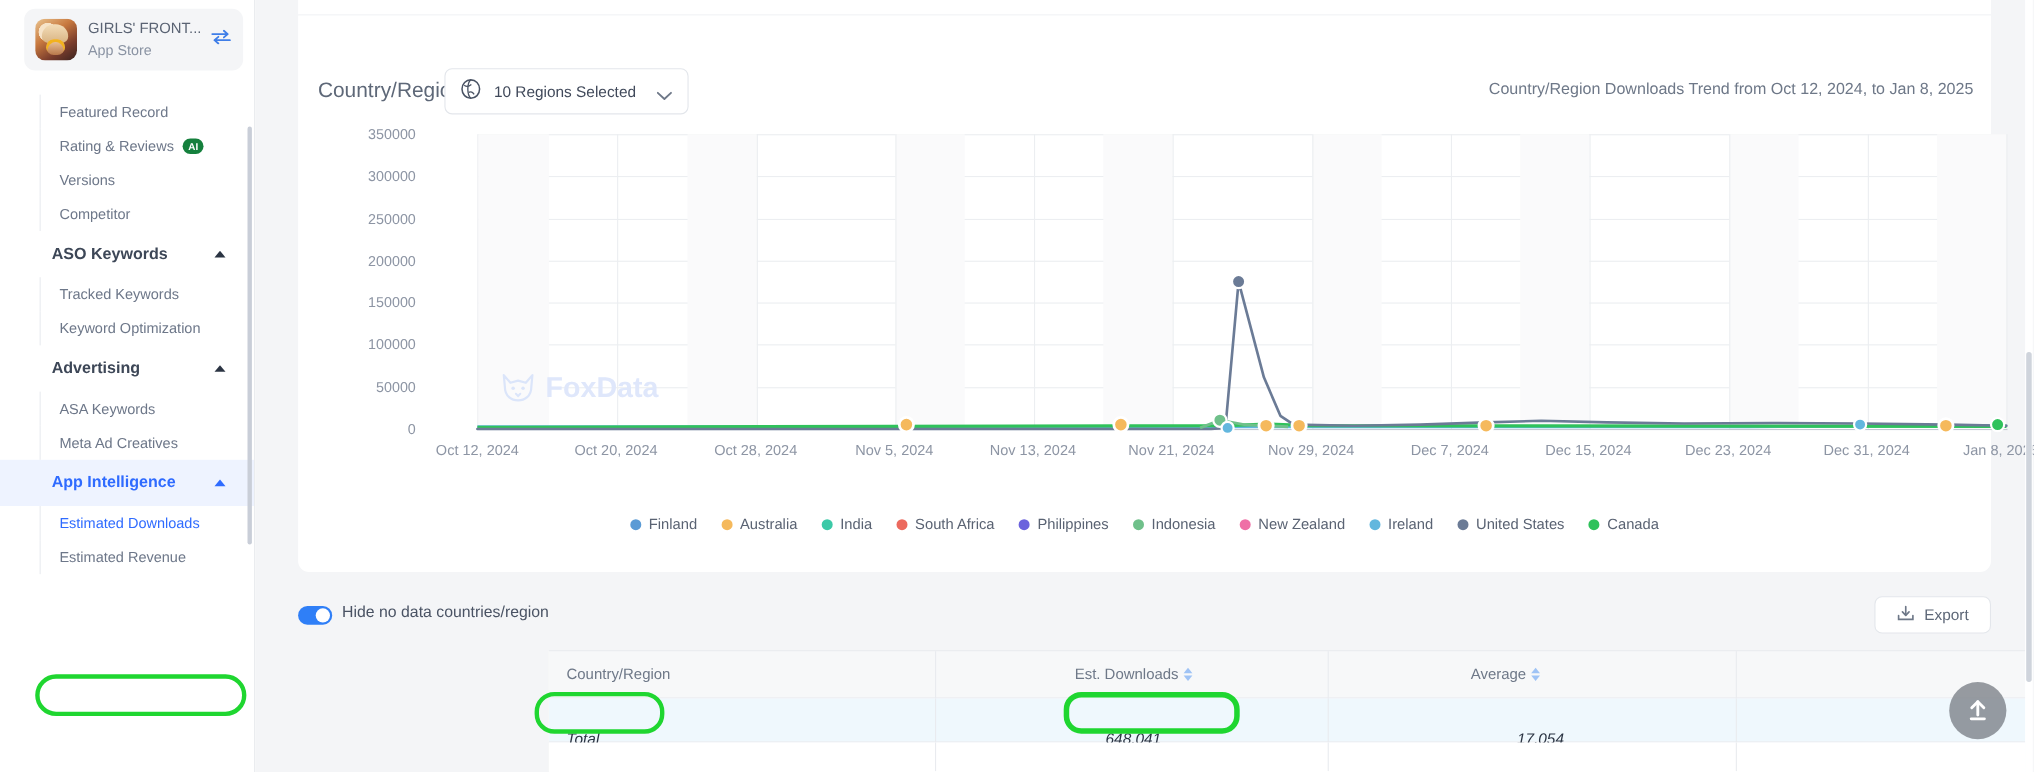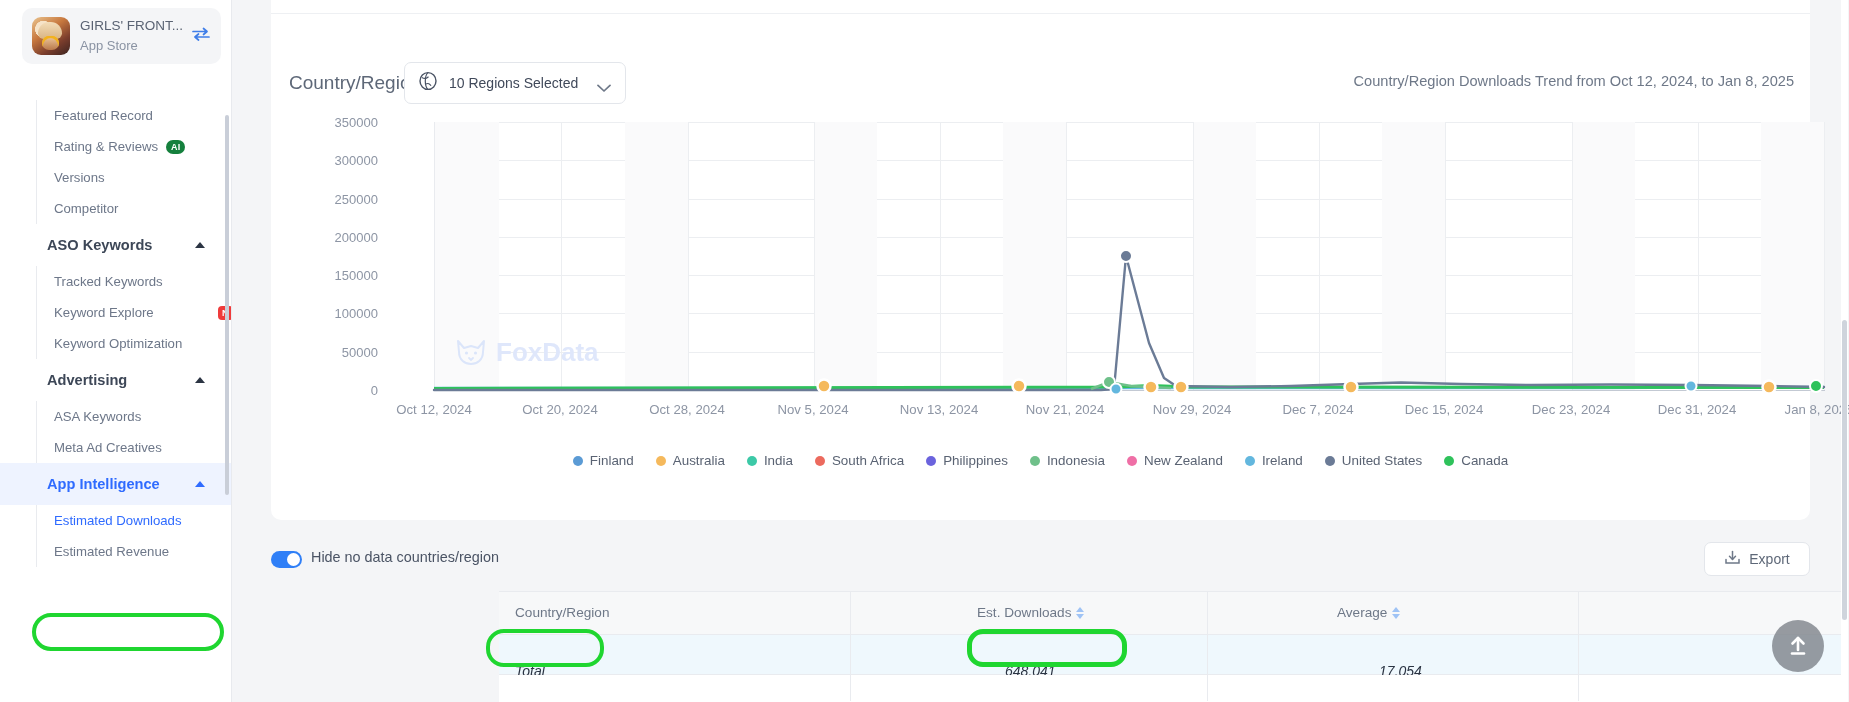--- a/index.html
+++ b/index.html
@@ -150,21 +150,21 @@
   }
   #watermark {
     position: absolute; left: 183px; top: 225px;
     display: flex; align-items: center; gap: 8px;
     font-size: 26px; color: #dfe7fb; font-weight: 600;
     pointer-events: none;
   }
   #svg-lines { position: absolute; left: 0; top: 0; width: 100%; height: 318px; overflow: visible; }
 
   #legend {
-    position: absolute; left: 0; top: 439px; right: 0;
+    position: absolute; left: 0; top: 455px; right: 0;
     display: flex; justify-content: center; align-items: center;
     gap: 22px; font-size: 13.4px; color: #5a6373;
   }
   .lg { display: flex; align-items: center; gap: 7px; cursor: pointer; }
   .lgdot { width: 10px; height: 10px; border-radius: 50%; }
 
   
   #toggle-row { position: absolute; left: 39px; top: 545px; right: 39px; height: 40px; }
   #toggle {
     position: absolute; left: 0; top: 6px;
@@ -240,45 +240,41 @@
       </div>
       <span id="swap-icon">
         <svg width="20" height="14" viewBox="0 0 20 14">
           <path d="M2 4.5 H16 M12.5 1.5 L16 4.5 L12.5 7.5" stroke="#3f7ee8" stroke-width="1.7" fill="none" stroke-linecap="round" stroke-linejoin="round"></path>
           <path d="M18 10 H4 M7.5 7 L4 10 L7.5 13" stroke="#3f7ee8" stroke-width="1.7" fill="none" stroke-linecap="round" stroke-linejoin="round"></path>
         </svg>
       </span>
     </div>
 
     <div id="nav-wrap">
-      <div class="nav-item nav-sub" style="margin-top:28px">
+      <div class="nav-item nav-sub" style="margin-top:14px">
           <span>Featured Record</span>
         </div>
       <div class="nav-item nav-sub">
           <span>Rating &amp; Reviews</span>
           <span class="badge ai">AI</span>
         </div>
       <div class="nav-item nav-sub">
           <span>Versions</span>
         </div>
       <div class="nav-item nav-sub">
           <span>Competitor</span>
         </div>
 
       <div class="nav-group">
           <span>ASO Keywords</span>
           <span class="caret"></span>
         </div>
 
       <div class="nav-item nav-sub">
           <span>Tracked Keywords</span>
-        </div>
-      <div class="nav-item nav-sub">
-          <span>Keyword Explore</span>
-          <span class="badge n" style="position:absolute;left:210px">N</span>
         </div>
       <div class="nav-item nav-sub">
           <span>Keyword Optimization</span>
         </div>
 
       <div class="nav-group">
           <span>Advertising</span>
           <span class="caret"></span>
         </div>
 

